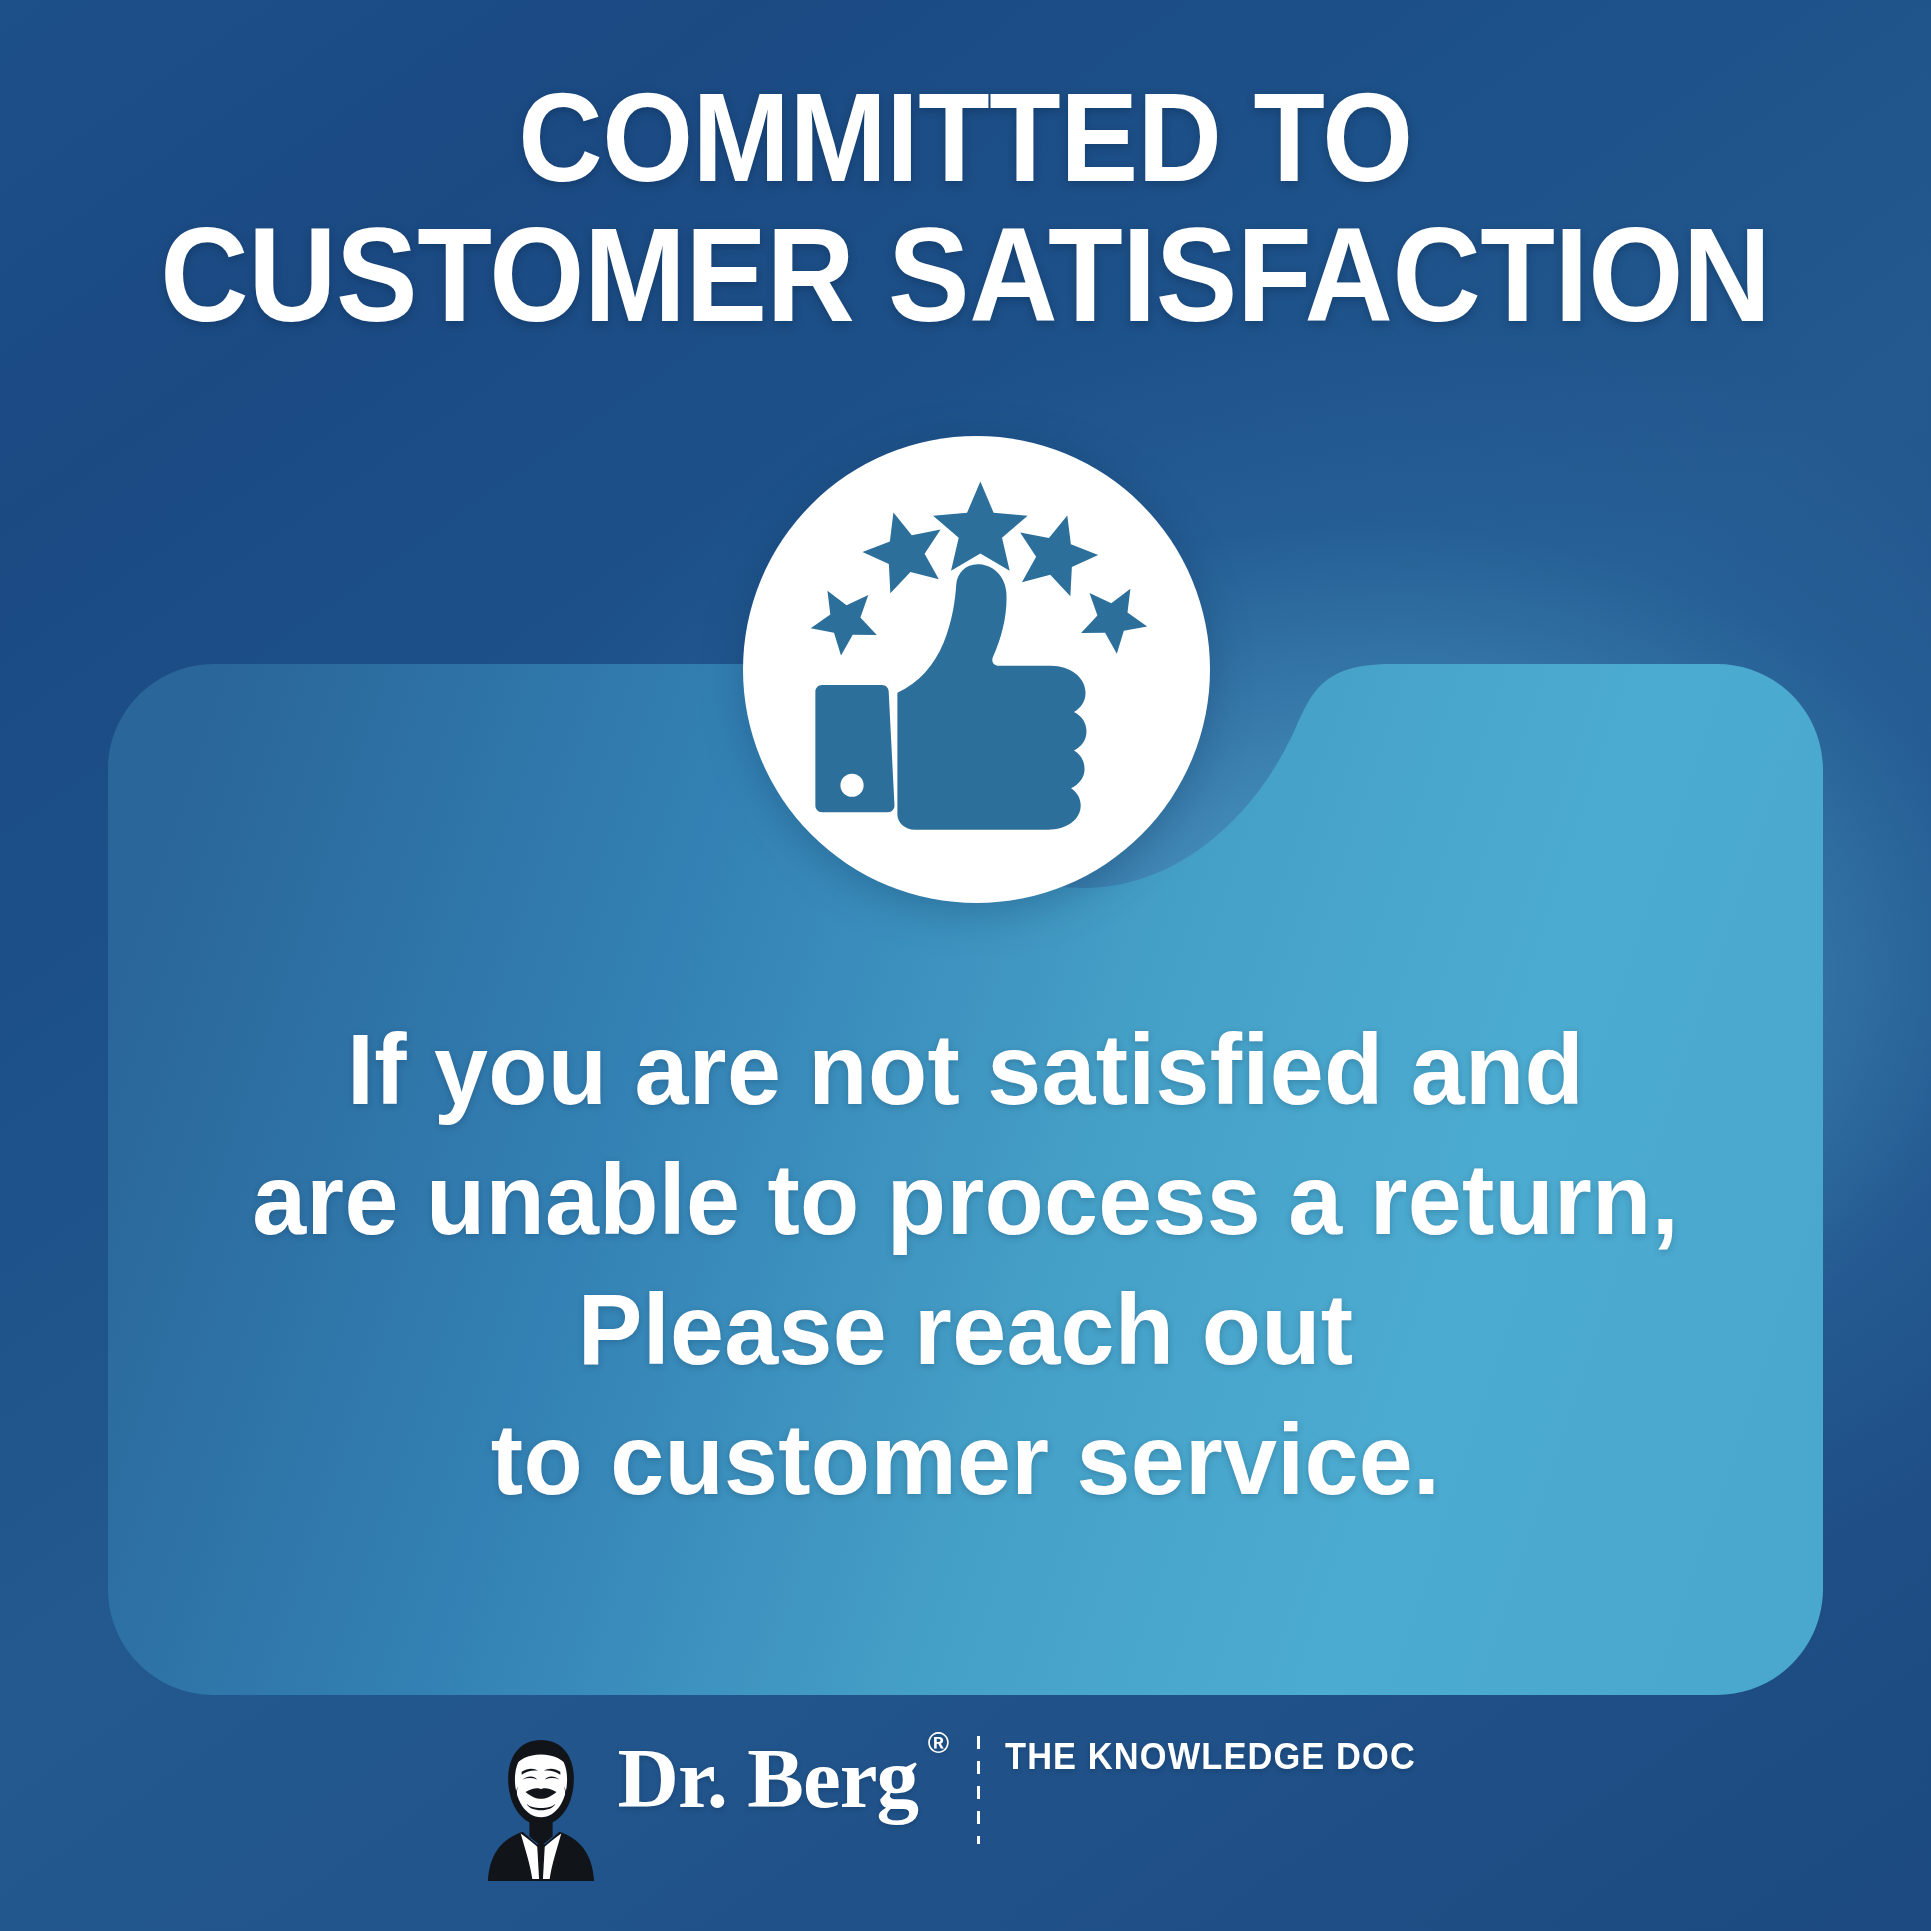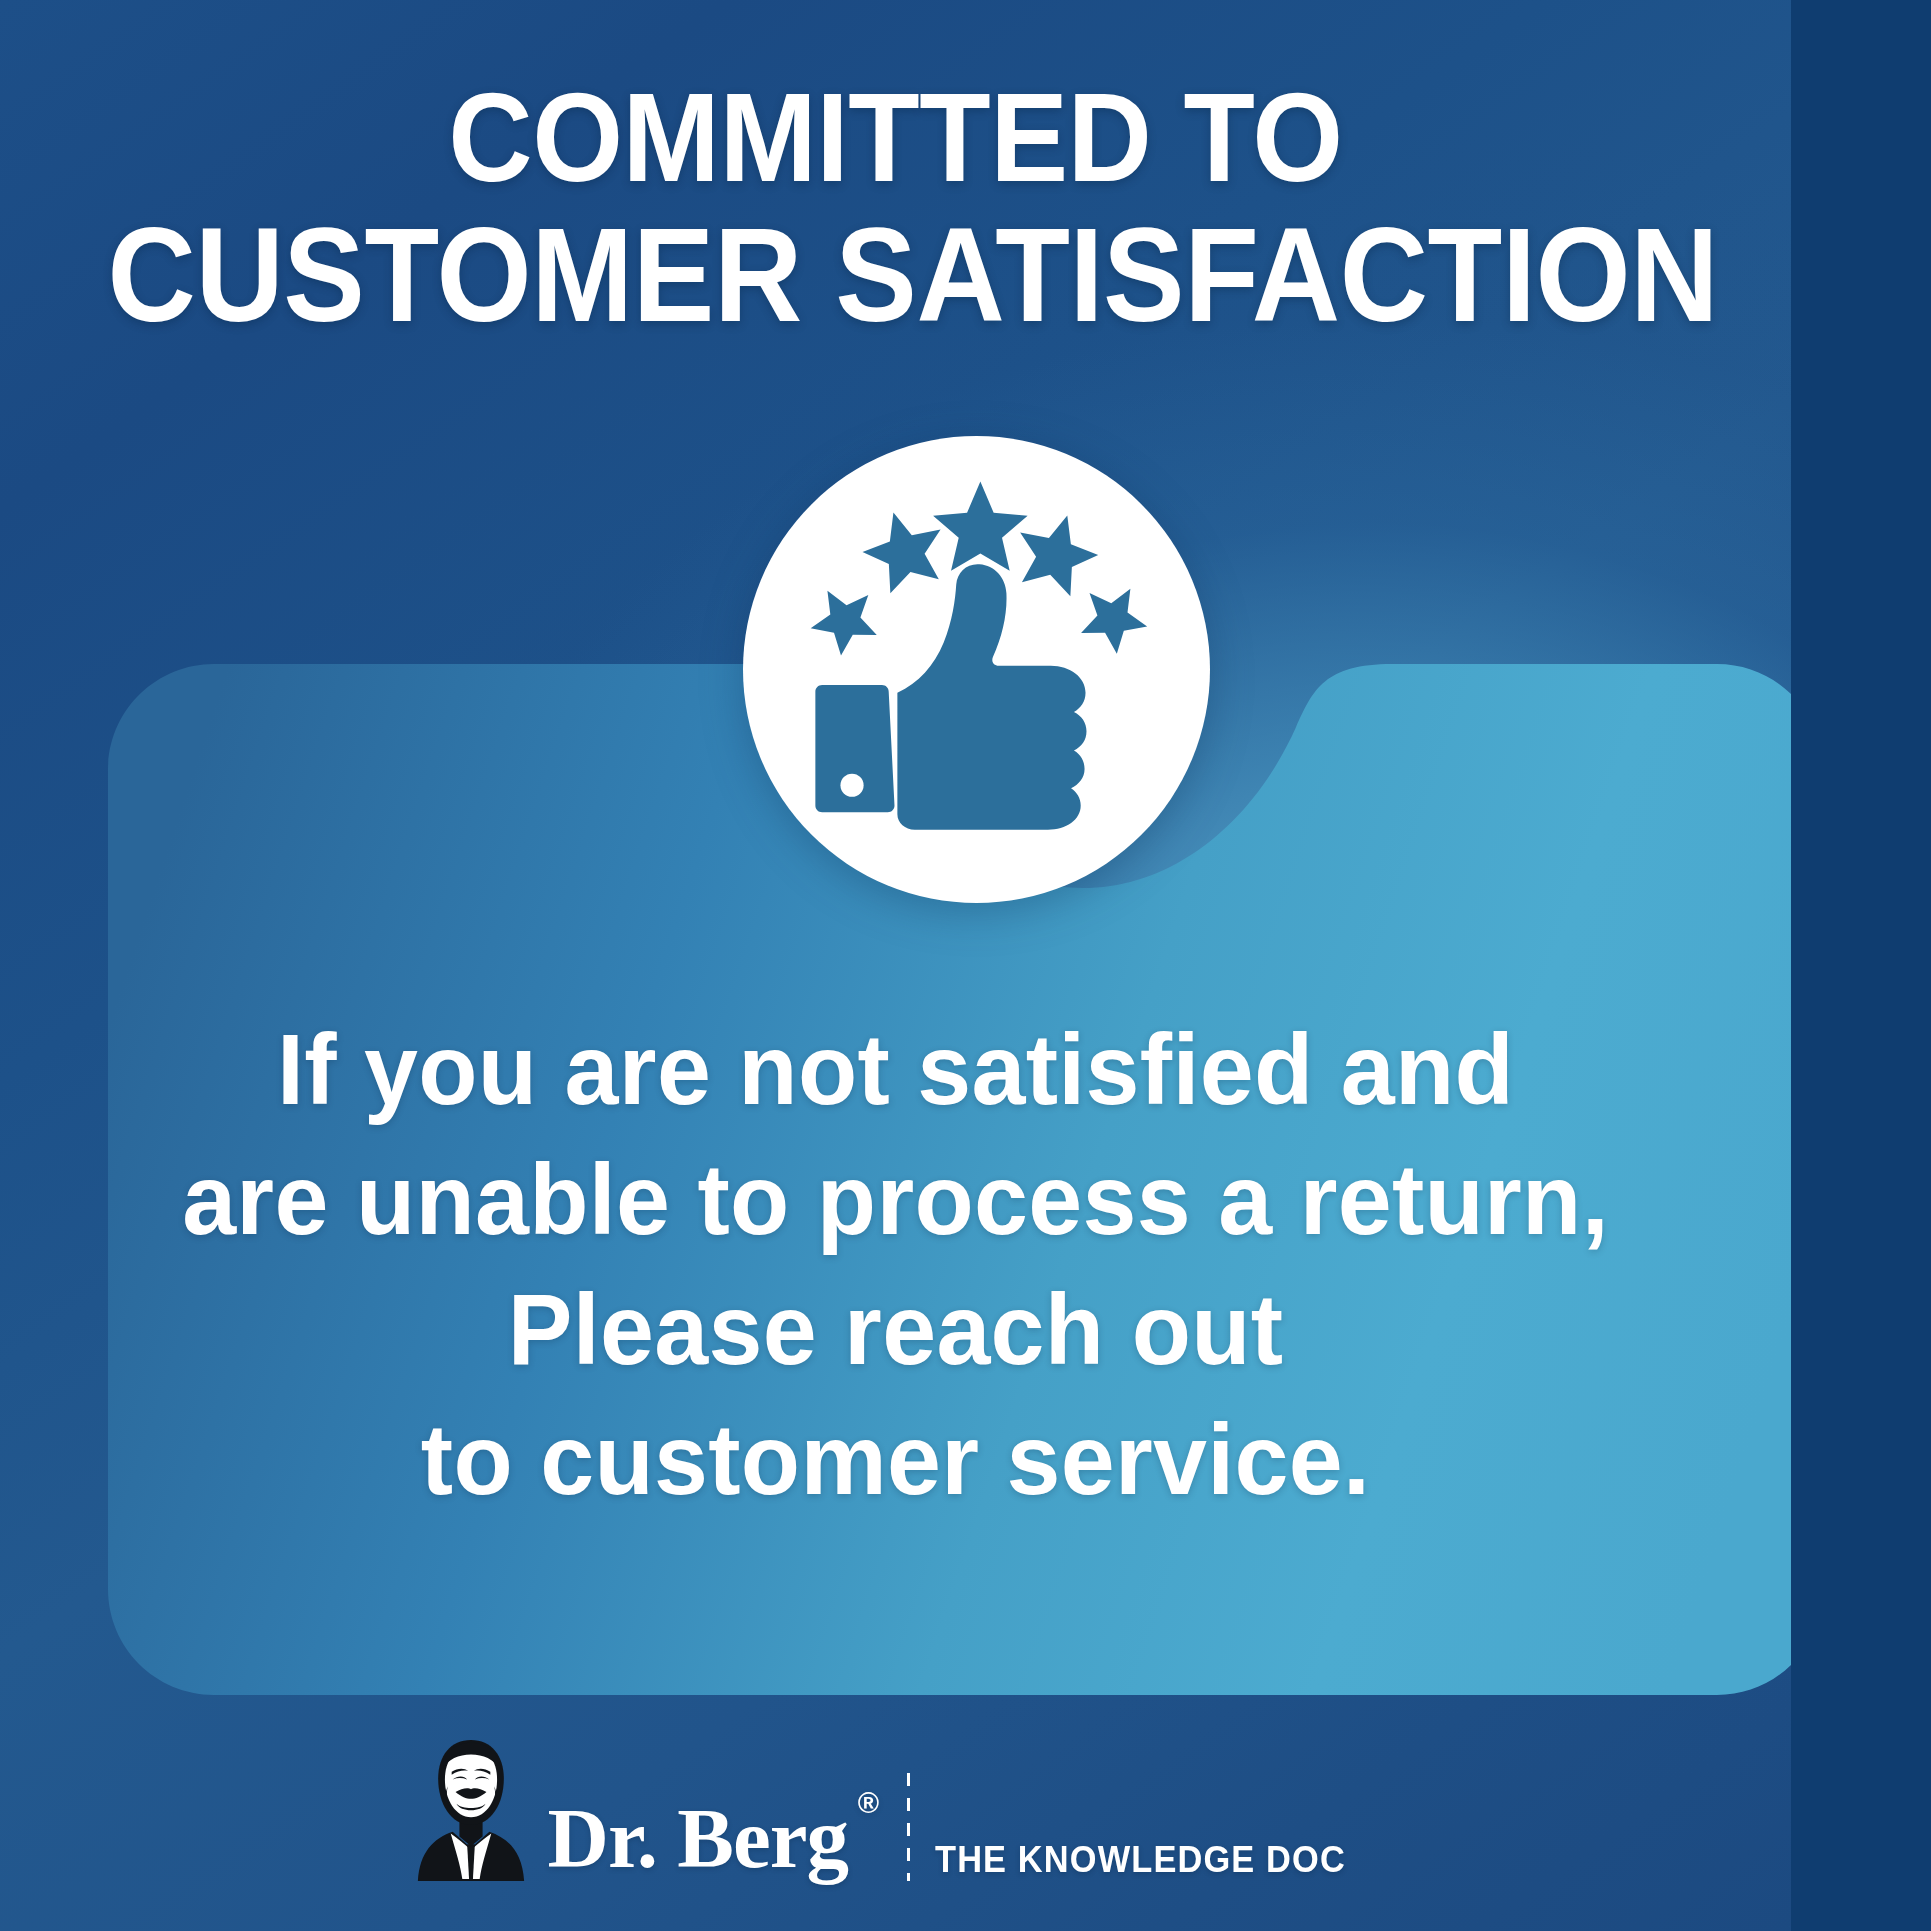--- a/index.html
+++ b/index.html
@@ -6,21 +6,21 @@
   * { margin:0; padding:0; box-sizing:border-box; }
   html, body {
     width:1931px; height:1931px;
     overflow:hidden;
     background:#0f3d70;
     font-family:"Liberation Sans", sans-serif;
   }
 
   .poster {
     position:relative;
-    width:1791px; height:1931px;
+    width:1931px; height:1931px;
     overflow:hidden;
     
     background:
       radial-gradient(ellipse 1207px 869px at 1371px 975px,
         rgba(92,168,205,0.95) 0%,
         rgba(70,146,190,0.70) 26%,
         rgba(45,110,164,0.32) 52%,
         rgba(30,78,136,0.05) 76%,
         rgba(30,78,136,0) 100%),
       linear-gradient(145deg,
@@ -89,21 +89,21 @@
     display:block;
     transform:scaleX(0.97);
   }
 
   
   .footer {
     position:absolute;
     left:0; right:0;
     bottom:50px;
     display:flex;
-    align-items:flex-end;
+    align-items:flex-start;
     justify-content:center;
     gap:0;
   }
   .portrait { width:114px; height:145px; display:block; flex:0 0 auto; }
   .wordmark {
     color:#ffffff;
     font-family:"Liberation Serif", serif;
     font-weight:700;
     font-size:85px;
     line-height:1;

